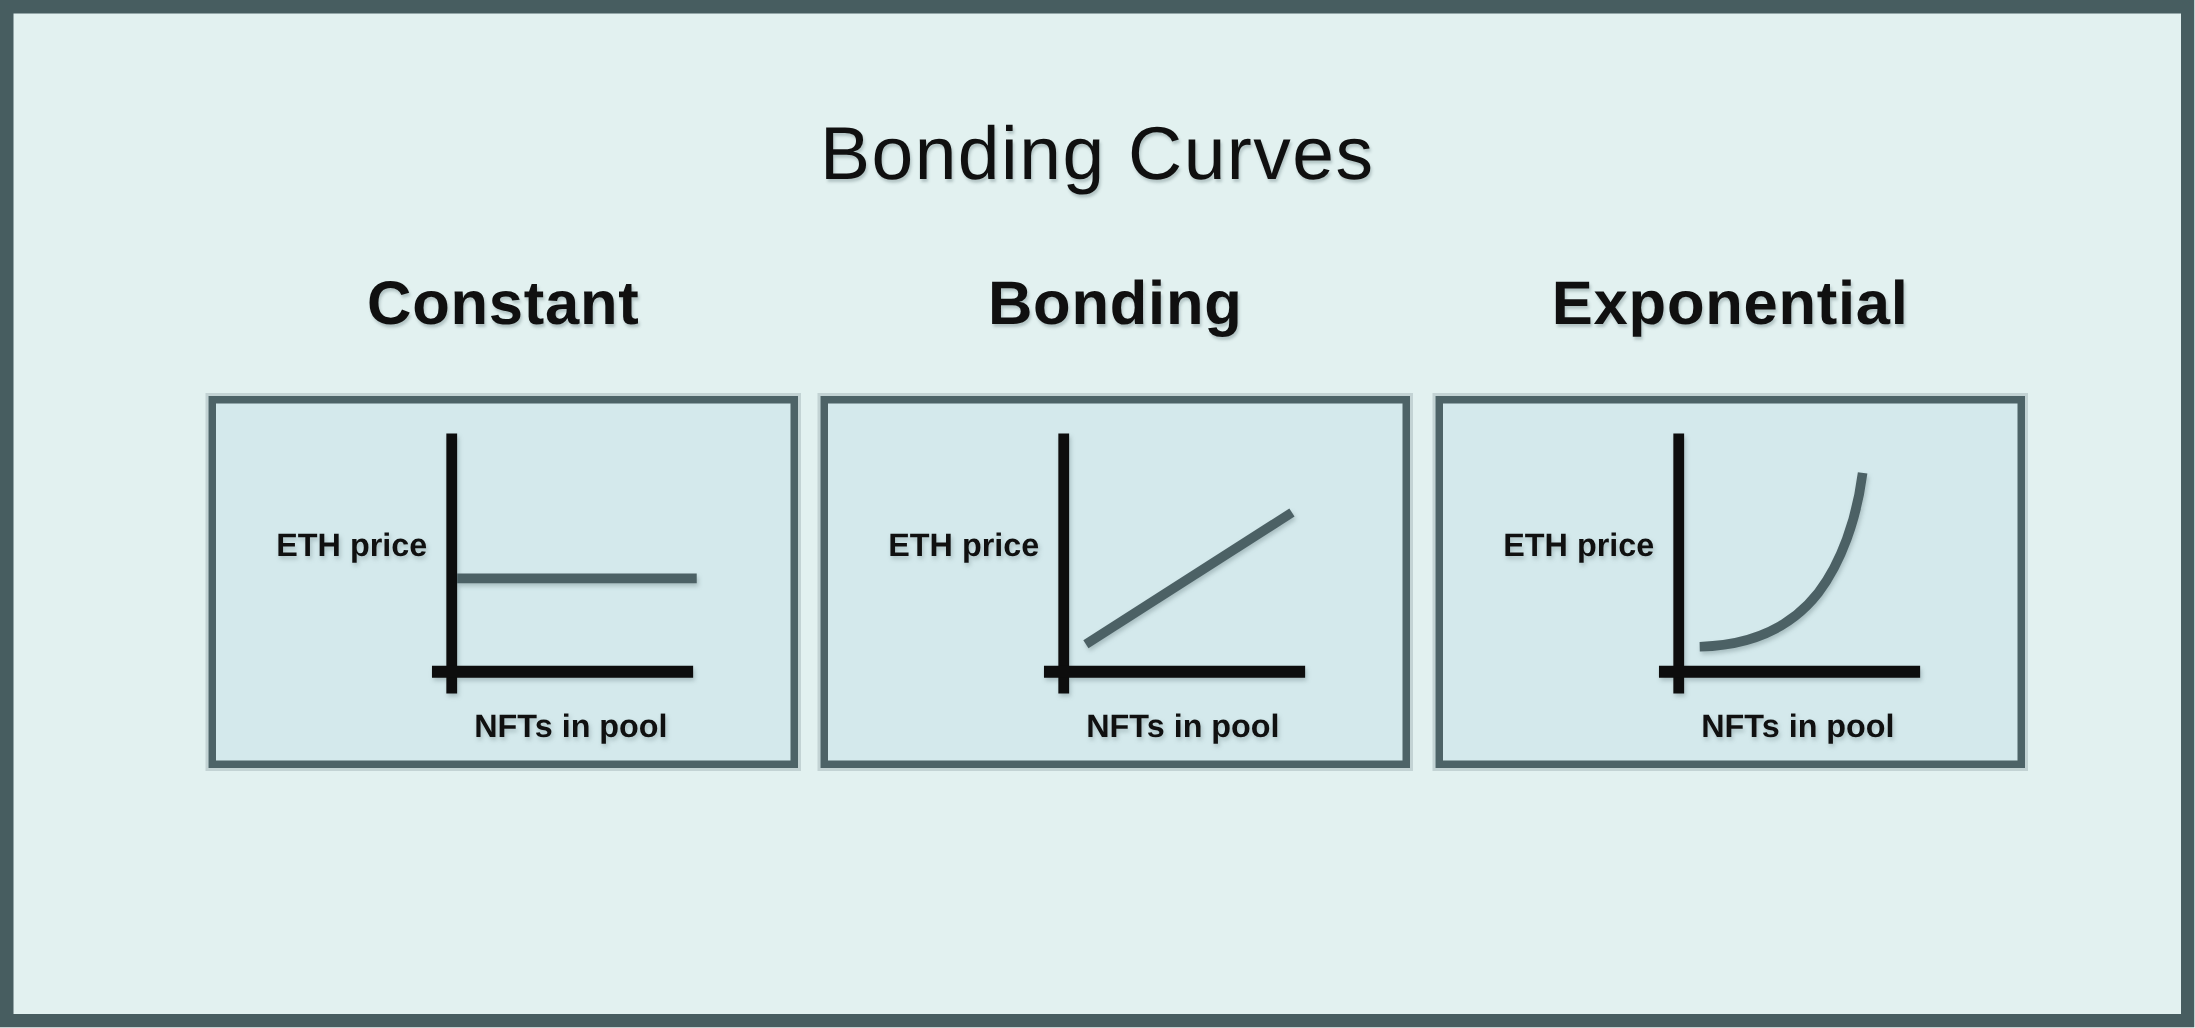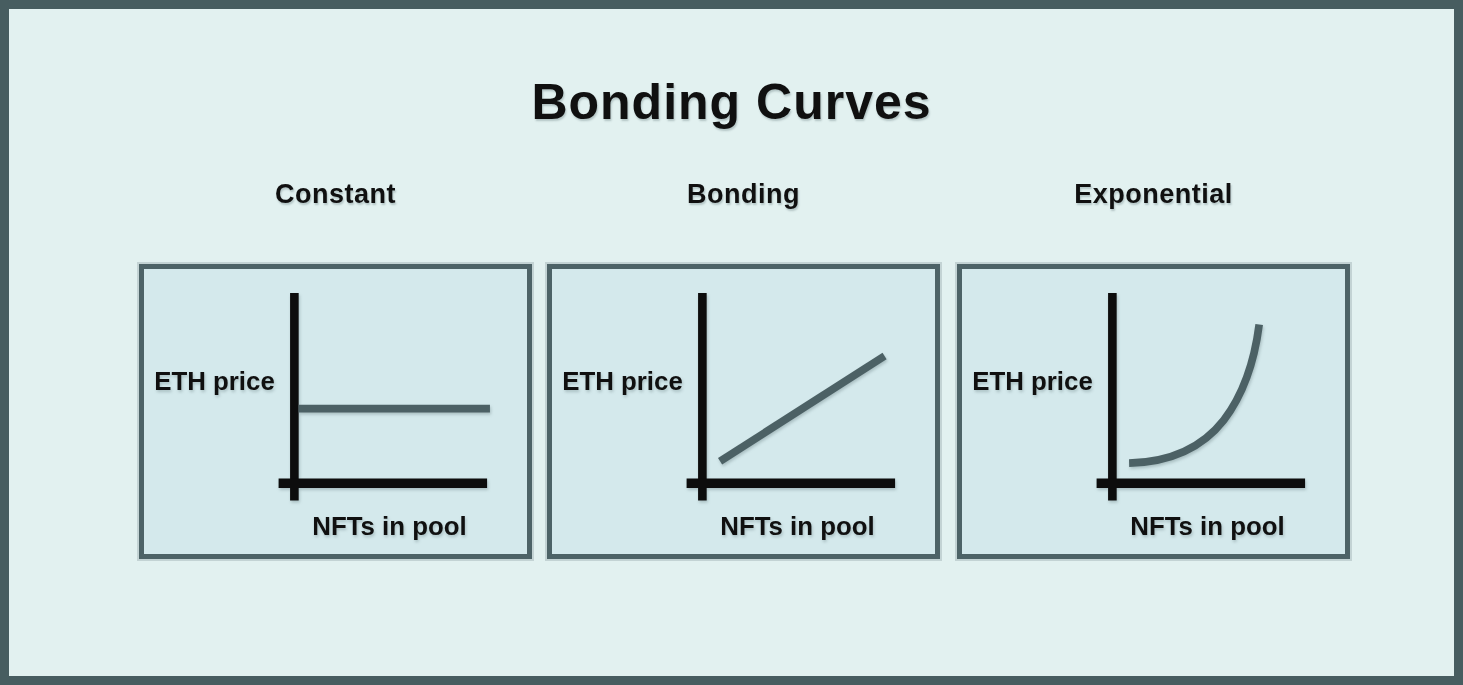--- a/index.html
+++ b/index.html
@@ -19,43 +19,43 @@
     width:1463px;height:685px;
     background:var(--canvas-bg);
     border:9px solid var(--frame-border);
     overflow:hidden;
   }
   .title{
     position:absolute;
     top:64px;left:0;width:100%;
     text-align:center;
     font-size:50px;
-    font-weight:700;
+    font-weight:400;
     color:var(--text);
     letter-spacing:1px;
     text-shadow:1px 2px 2px rgba(71,93,96,0.30);
   }
   .heading{
     position:absolute;
     top:170px;
     width:393px;
     text-align:center;
-    font-size:27px;
+    font-size:41px;
     font-weight:700;
     color:var(--text);
     letter-spacing:0.5px;
     text-shadow:1px 2px 2px rgba(71,93,96,0.30);
   }
   .heading.h0{left:130px;}
   .heading.h1{left:538px;}
   .heading.h2{left:948px;}
   .panel{
     position:absolute;
     top:255px;
-    width:393px;height:295px;
+    width:393px;height:248px;
     background:var(--panel-fill);
     border:5px solid var(--panel-border);
     box-shadow:0 0 0 2px rgba(158,176,177,0.45);
     text-align:center;
   }
   .panel.p0{left:130px;}
   .panel.p1{left:538px;}
   .panel.p2{left:948px;}
   .panel svg{
     display:block;

